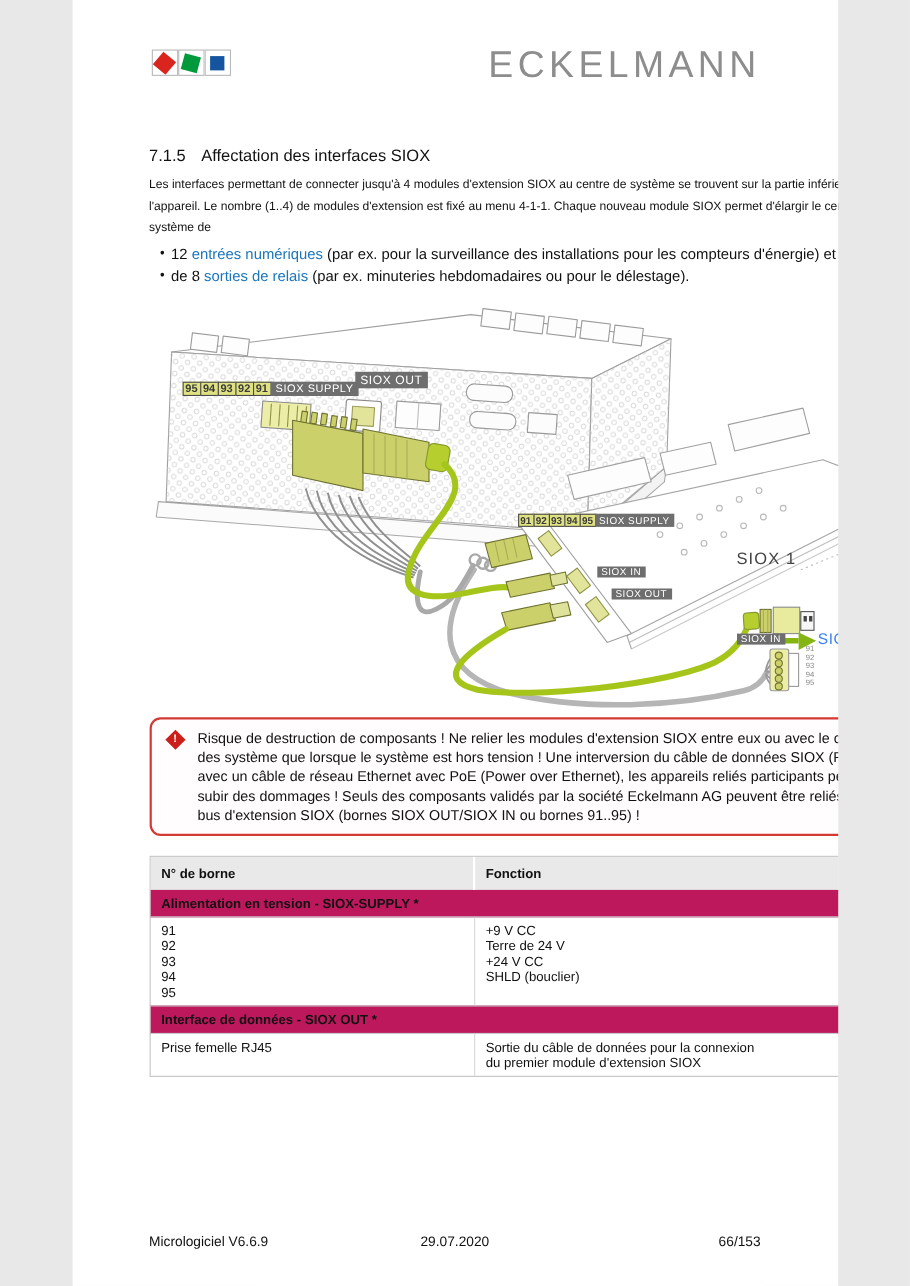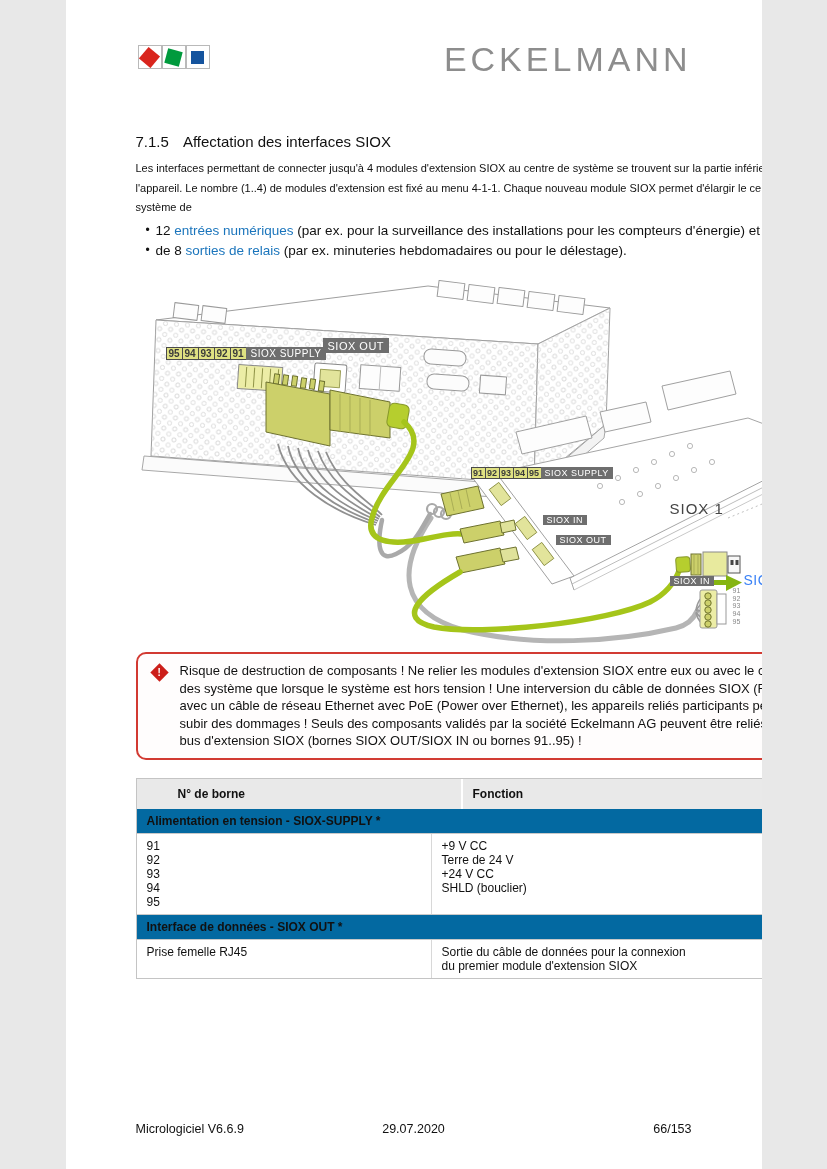--- a/index.html
+++ b/index.html
@@ -36,23 +36,23 @@
   .pins{position:absolute;font-size:7px;line-height:7.7px;color:#888;}
   
   .warning{position:absolute;left:70px;top:652px;width:687px;box-sizing:border-box;border:2px solid #d23a32;border-radius:10px;
            background:#fffdfd;padding:8px 14px 8px 42px;font-size:13px;line-height:17.5px;}
   .warn-icon{position:absolute;left:15px;top:12px;width:13px;height:13px;background:#cc1f1a;transform:rotate(45deg);
              display:flex;align-items:center;justify-content:center;}
   .warn-icon span{transform:rotate(-45deg);color:#fff;font-size:10px;font-weight:bold;line-height:1;}
   
   .tbl{position:absolute;left:70px;top:778px;width:687px;box-sizing:border-box;border:1px solid #c4c4c4;font-size:12px;}
   .tbl-header{display:flex;background:#e9e9e9;font-weight:bold;}
-  .th1{box-sizing:border-box;width:295px;padding:8px 10px;border-right:2px solid #fff;margin-left:31px;}
+  .th1{box-sizing:border-box;width:295px;padding:8px 10px;border-right:2px solid #fff;}
   .th2{flex:1;padding:8px 10px;}
-  .tbl-sect{padding:5px 10px;font-weight:bold;border-top:1px solid #c9c9c9;border-bottom:1px solid #c9c9c9;background:#0369a1;}
+  .tbl-sect{padding:5px 10px;font-weight:bold;border-top:1px solid #c9c9c9;border-bottom:1px solid #c9c9c9;background:#be185d;}
   .tbl-sect.first{border-top:none;}
   .tbl-row{display:flex;}
   .td1{box-sizing:border-box;width:295px;padding:5px 10px;border-right:1px solid #d8d8d8;line-height:14px;}
   .td2{flex:1;padding:5px 10px;line-height:14px;}
   
   .note{position:absolute;left:70px;top:966px;width:692px;font-size:13.5px;line-height:19.5px;}
   .footer{position:absolute;left:0;top:1122px;width:100%;font-size:12.5px;color:#111;}
   .footer .fl{position:absolute;left:70px;top:0;}
   .footer .fc{position:absolute;left:0;width:100%;text-align:center;top:0;}
   .footer .fr{position:absolute;right:70px;top:0;}

